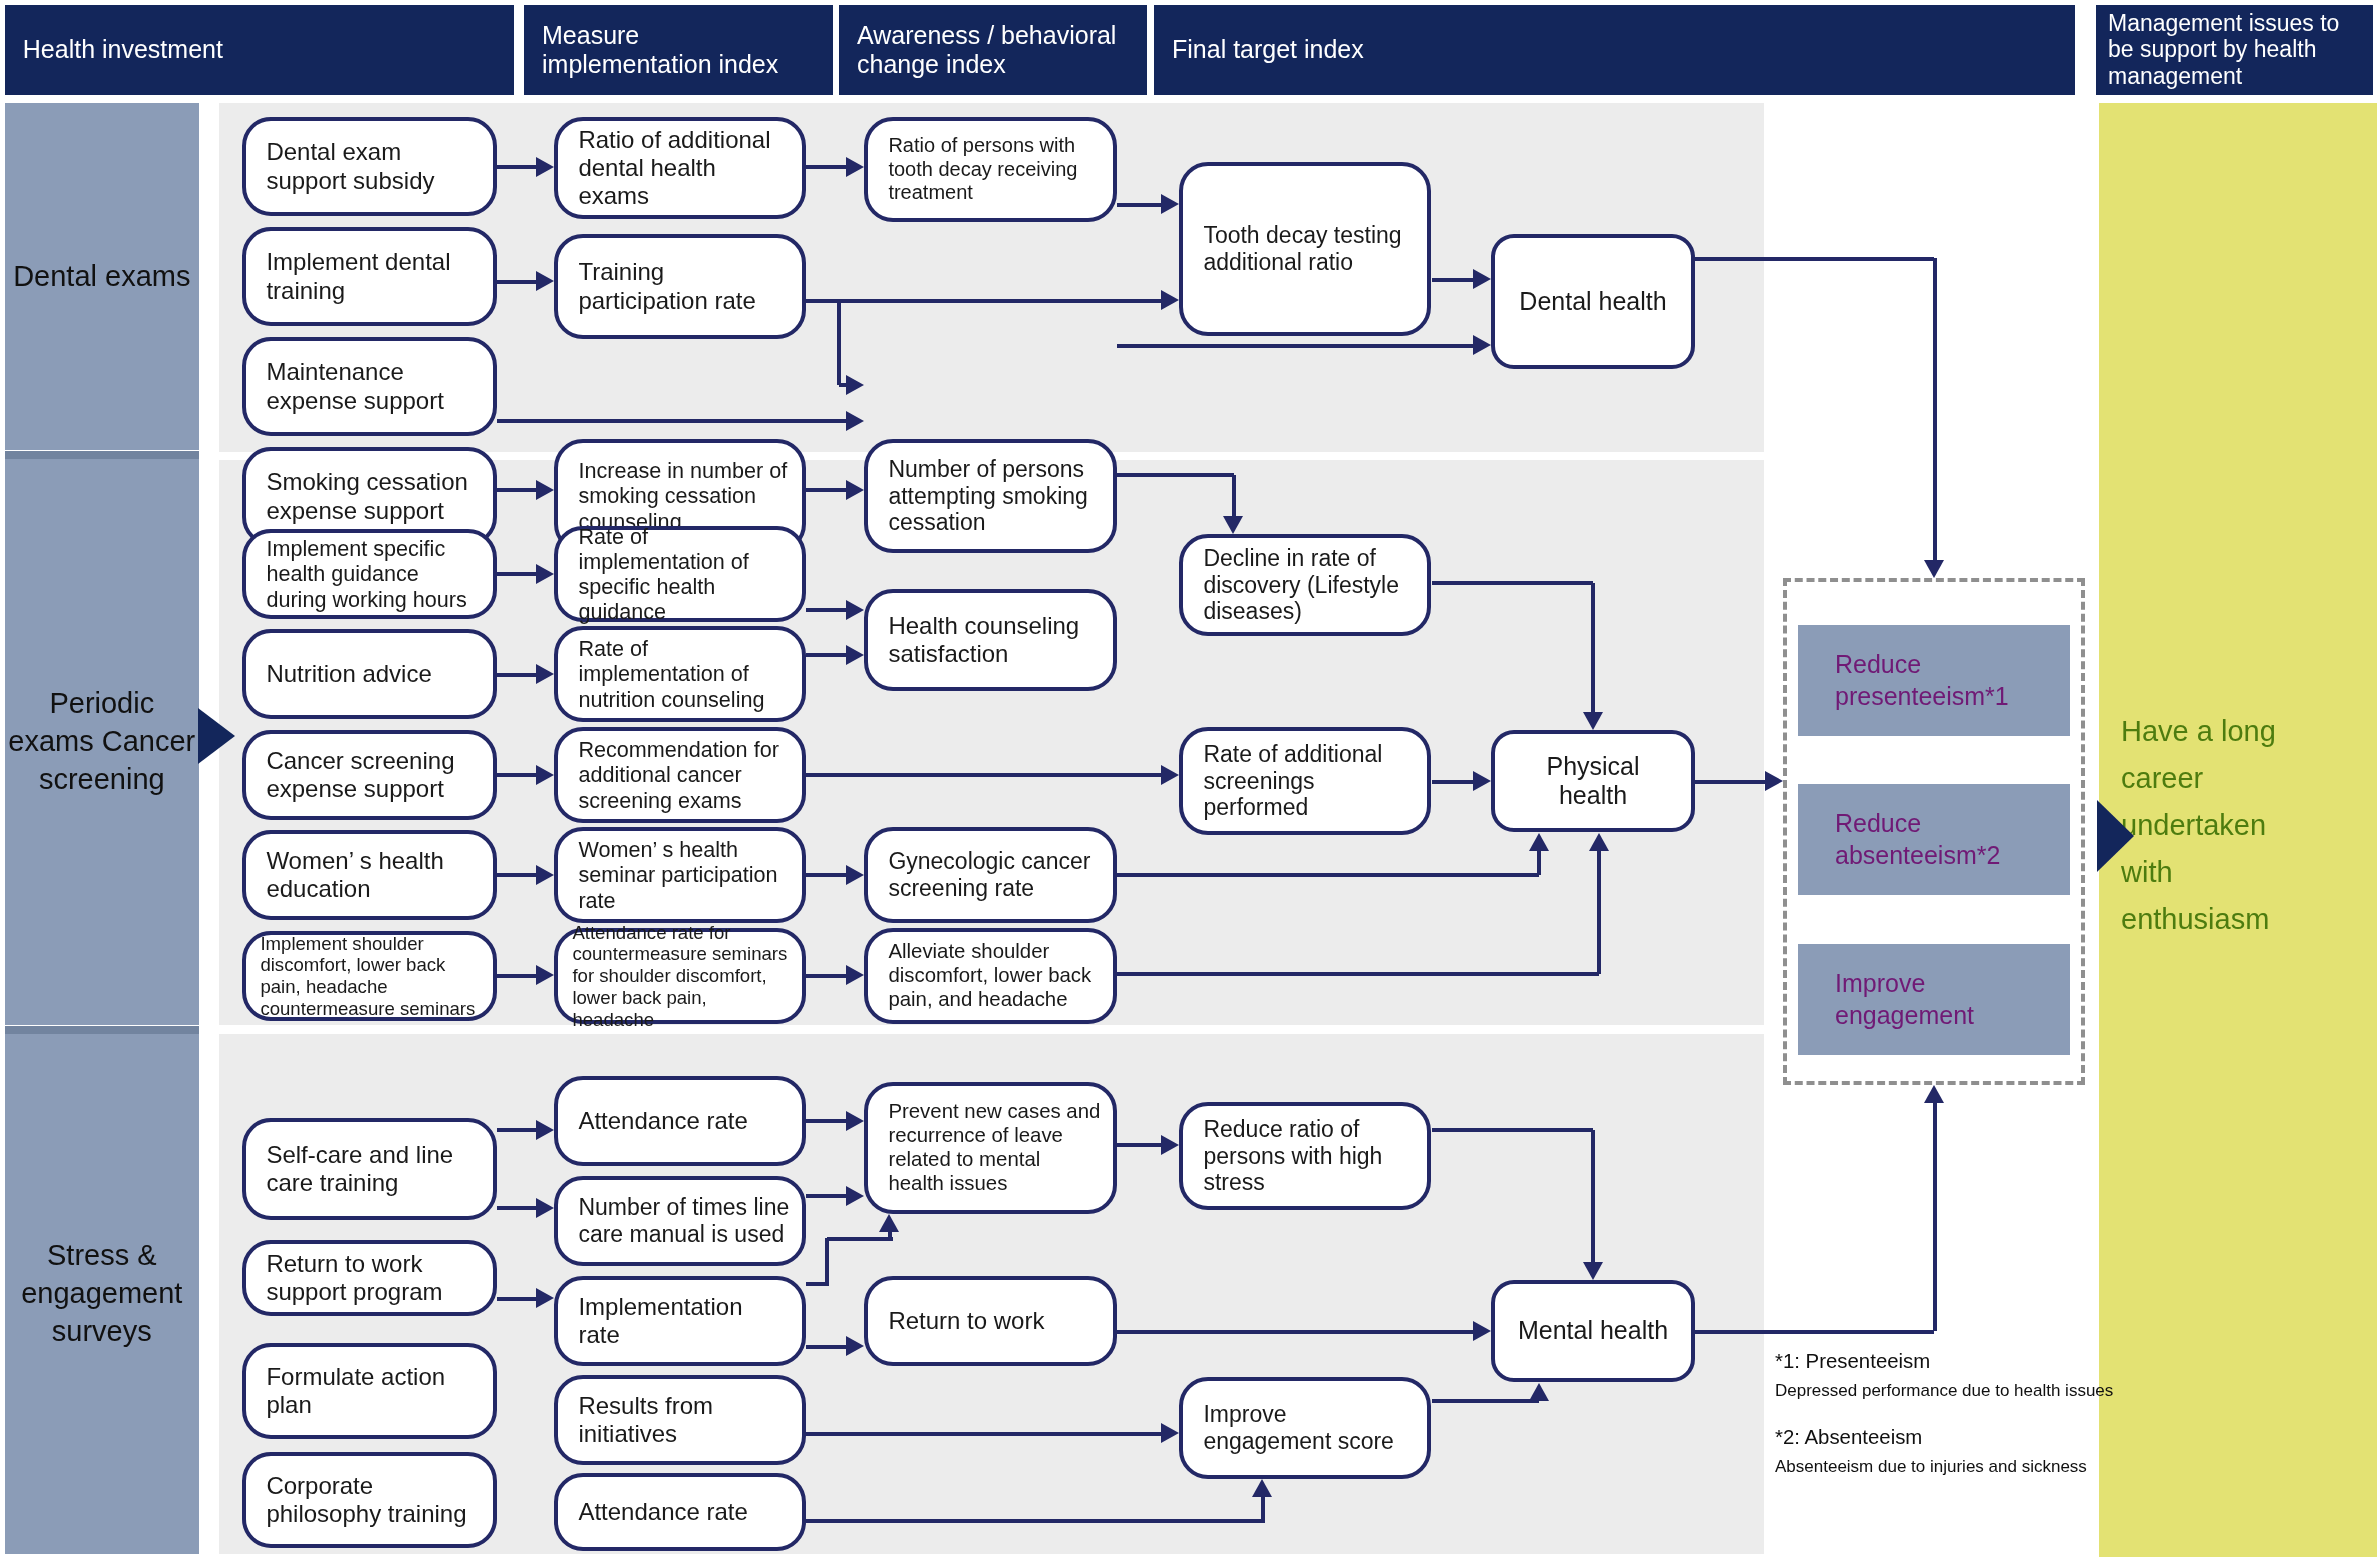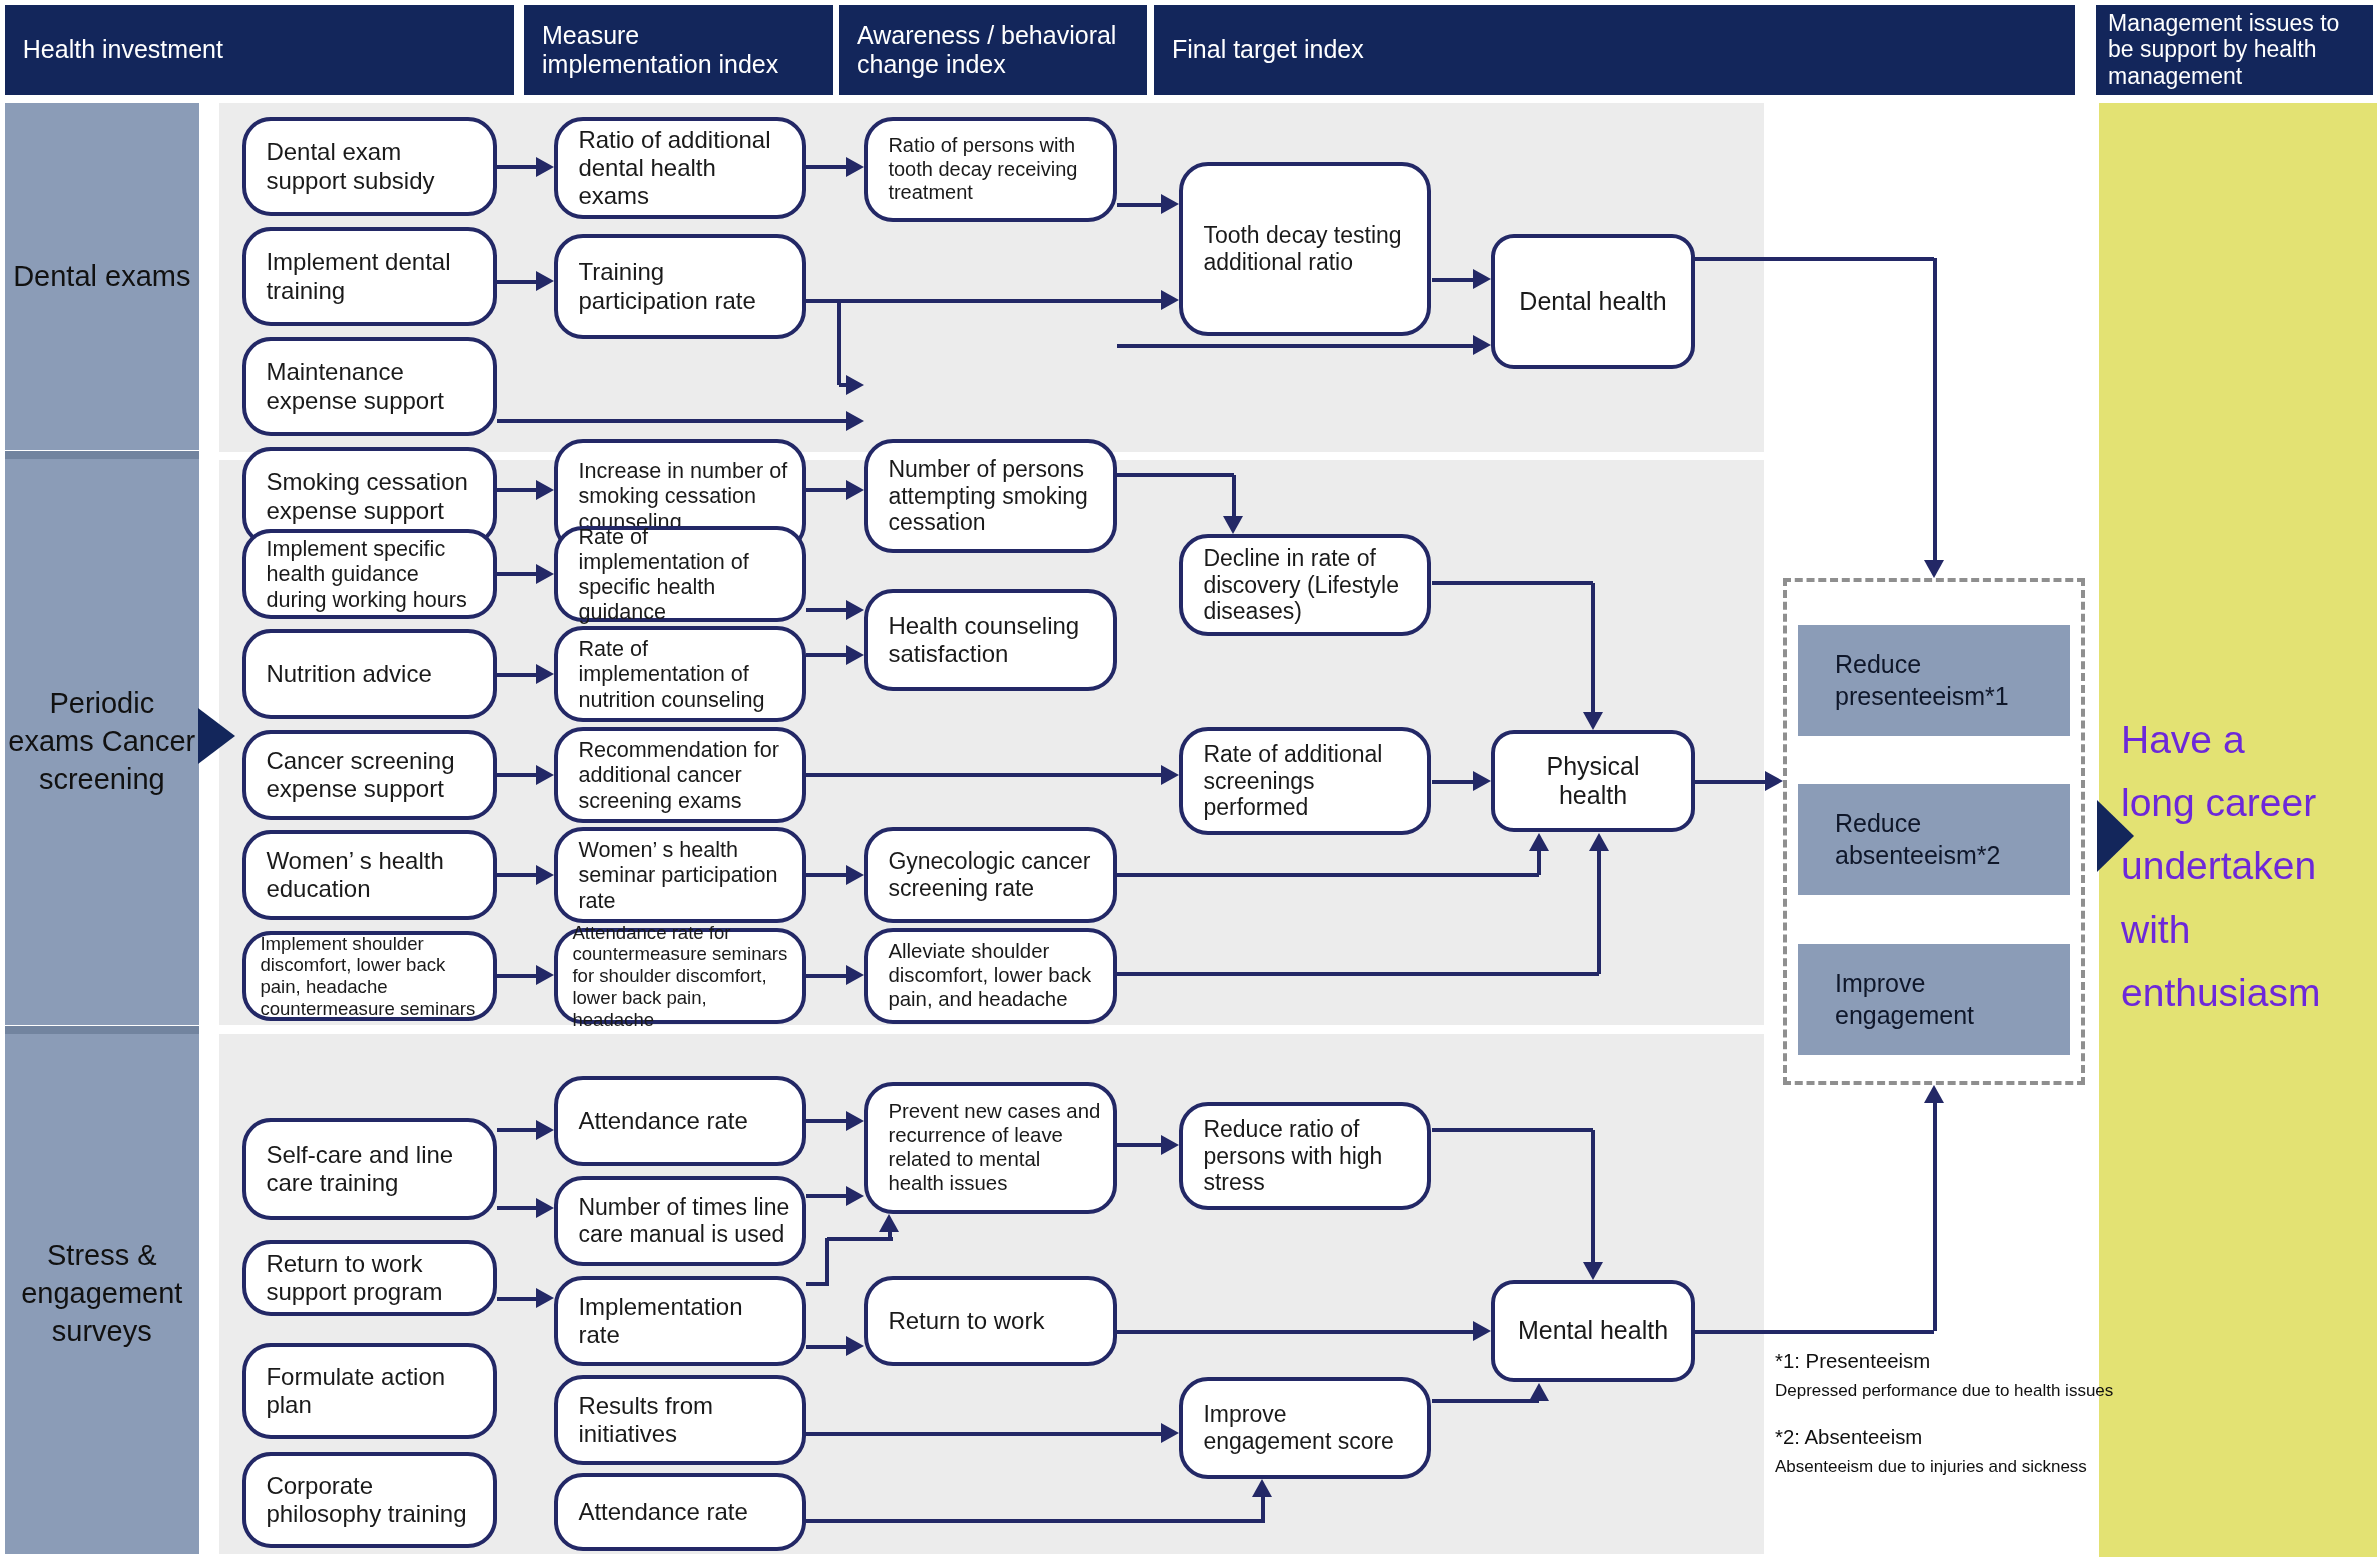--- a/index.html
+++ b/index.html
@@ -29,22 +29,22 @@
        box-sizing:border-box;display:flex;align-items:center;padding:4.8px 12px 4.8px 20.4px;
        font-size:24px;line-height:1.17;color:var(--ink);}
   .box.f38{font-size:23px;}
   .box.f36{font-size:21.6px;}
   .box.f34{font-size:20.4px;}
   .box.f33{font-size:20px;}
   .box.f31{font-size:18.6px;padding-left:14.4px;}
   .box.outcome{justify-content:center;text-align:center;padding:14px;border-radius:23px;font-size:25px;}
   .dashed{position:absolute;border:4.2px dashed var(--dash);background:transparent;box-sizing:border-box;}
   .target{position:absolute;background:var(--target-blue);display:flex;align-items:center;
-          box-sizing:border-box;padding-left:37px;font-size:25px;line-height:1.25;color:#0f172a;}
-  .goal{position:absolute;font-size:39px;line-height:1.62;color:#6d28d9;}
+          box-sizing:border-box;padding-left:37px;font-size:25px;line-height:1.25;color:#701a75;}
+  .goal{position:absolute;font-size:29px;line-height:1.62;color:#4d7c0f;}
   .fn-term{position:absolute;font-size:20.4px;color:#101010;}
   .fn-desc{position:absolute;font-size:17px;color:#101010;}
   .ln{position:absolute;background:var(--line);}
   .tri{position:absolute;width:0;height:0;}
 </style>
 </head>
 <body>
 
 <div id="canvas">
 

